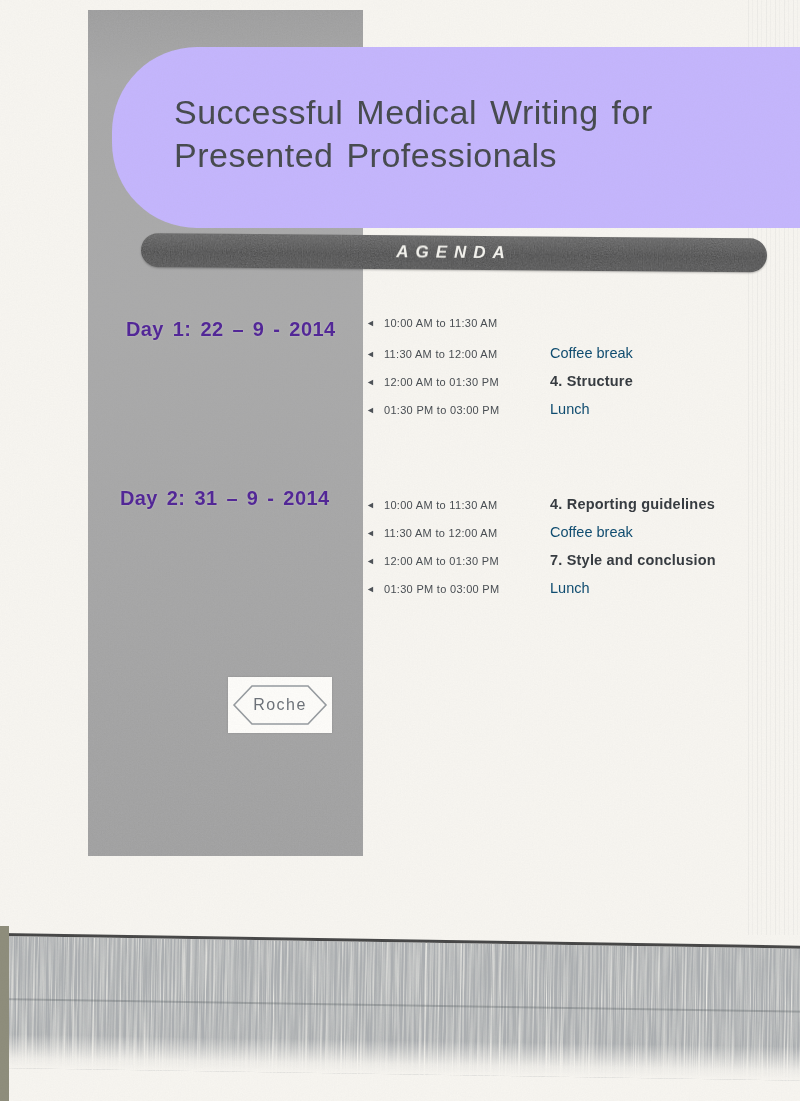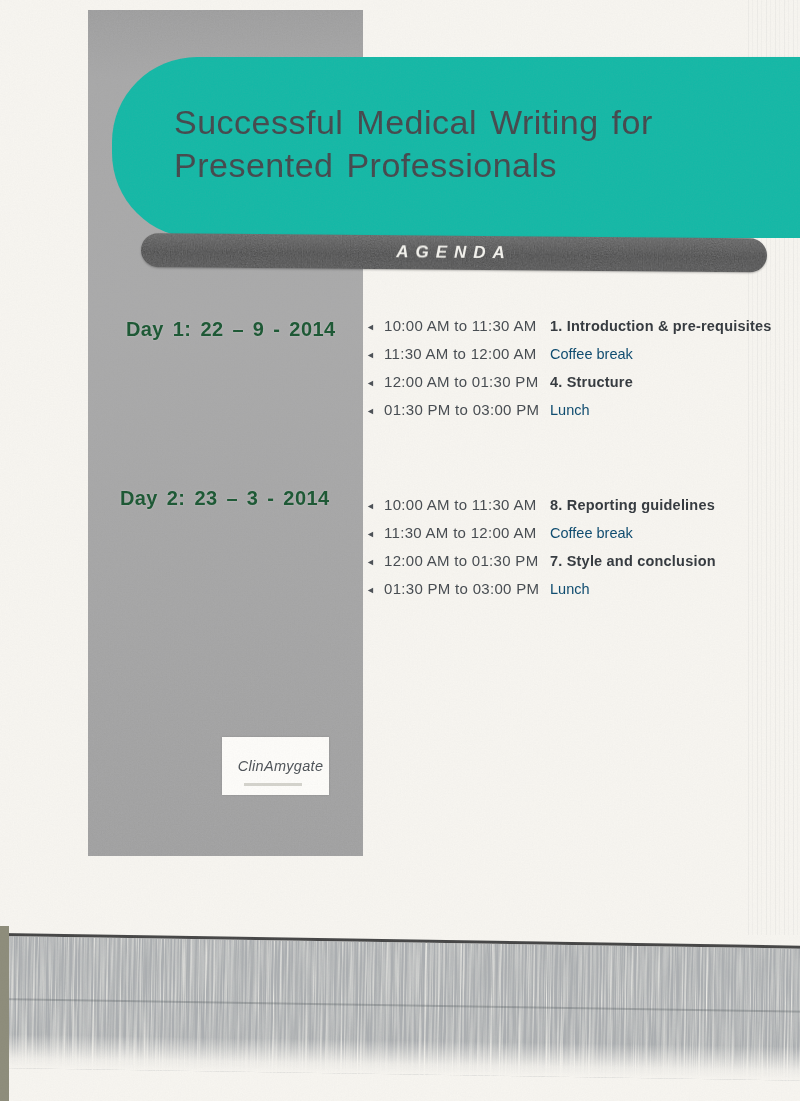--- a/index.html
+++ b/index.html
@@ -14,22 +14,22 @@
   .abs{position:absolute;}
   .grain-svg{position:absolute;inset:0;width:100%;height:100%;pointer-events:none;}
 
   
   .gray-block{
     left:88px;top:10px;width:275px;height:846px;
     background:linear-gradient(180deg,#9c9c9c 0px,#a7a7a7 70px,#a9a9a9 300px,#a4a4a4 600px,#9f9f9f 100%);
   }
   
   .title-banner{
-    left:112px;top:57px;width:688px;height:181px;
-    background:#14b8a6;
+    left:112px;top:47px;width:688px;height:181px;
+    background:#c4b5fd;
     border-radius:85px 0 0 85px;
   }
   .title-text{
     padding:44px 0 0 62px;
     font-size:34px;line-height:43px;
     color:#45494d;letter-spacing:.5px;word-spacing:3px;
     filter:blur(.3px);
   }
   
   .agenda-bar{
@@ -40,36 +40,36 @@
     box-shadow:0 1px 2px rgba(0,0,0,.25);
   }
   .agenda-label{
     position:absolute;inset:0;
     display:flex;align-items:center;justify-content:center;
     color:#f4f3ee;font-size:17px;font-weight:700;font-style:italic;
     letter-spacing:7px;filter:blur(.3px);
   }
   
   .day-heading{
-    color:#14532d;font-size:20px;font-weight:800;line-height:24px;
+    color:#4c1d95;font-size:20px;font-weight:800;line-height:24px;
     letter-spacing:.4px;word-spacing:3px;
     filter:blur(.5px);opacity:.95;
     text-shadow:0 0 2px rgba(255,255,255,.35);
     white-space:nowrap;
   }
   
   .sched{display:flex;flex-direction:column;gap:13px;}
   .srow{display:flex;align-items:baseline;height:15px;white-space:nowrap;}
   .bullet{
     width:18px;flex:0 0 18px;font-size:9px;color:#4b5055;
     transform:translateY(-1px);filter:blur(.3px);
   }
   .time{
     width:166px;flex:0 0 166px;
-    font-size:15px;color:#464b50;letter-spacing:.3px;
+    font-size:11px;color:#464b50;letter-spacing:.3px;
   }
   .desc{font-size:14.5px;color:#0c4a6e;}
   .desc.strong{font-weight:700;color:#34393e;letter-spacing:.2px;}
   .sched, .day-heading{z-index:3;}
 
   
   .sponsor-label{
     color:#fbfbfa;font-size:17px;font-weight:800;
     letter-spacing:.3px;filter:blur(.5px);opacity:.95;white-space:nowrap;
   }
@@ -171,76 +171,76 @@
       </svg>
     <div class="agenda-label">AGENDA</div>
   </div>
 
   <div class="abs day-heading" style="left:126px;top:317px;">Day 1: 22 – 9 - 2014</div>
 
   <div class="abs sched" style="left:366px;top:317px;">
     <div class="srow">
       <span class="bullet">◄</span>
       <span class="time">10:00 AM to 11:30 AM</span>
-      <span class="desc strong">1. Introduction &amp; pre-requisites</span>
     </div>
     <div class="srow">
       <span class="bullet">◄</span>
       <span class="time">11:30 AM to 12:00 AM</span>
       <span class="desc">Coffee break</span>
     </div>
     <div class="srow">
       <span class="bullet">◄</span>
       <span class="time">12:00 AM to 01:30 PM</span>
       <span class="desc strong">4. Structure</span>
     </div>
     <div class="srow">
       <span class="bullet">◄</span>
       <span class="time">01:30 PM to 03:00 PM</span>
       <span class="desc">Lunch</span>
     </div>
   </div>
 
-  <div class="abs day-heading" style="left:120px;top:486px;">Day 2: 23 – 3 - 2014</div>
+  <div class="abs day-heading" style="left:120px;top:486px;">Day 2: 31 – 9 - 2014</div>
 
   <div class="abs sched" style="left:366px;top:496px;">
     <div class="srow">
       <span class="bullet">◄</span>
       <span class="time">10:00 AM to 11:30 AM</span>
-      <span class="desc strong">8. Reporting guidelines</span>
+      <span class="desc strong">4. Reporting guidelines</span>
     </div>
     <div class="srow">
       <span class="bullet">◄</span>
       <span class="time">11:30 AM to 12:00 AM</span>
       <span class="desc">Coffee break</span>
     </div>
     <div class="srow">
       <span class="bullet">◄</span>
       <span class="time">12:00 AM to 01:30 PM</span>
       <span class="desc strong">7. Style and conclusion</span>
     </div>
     <div class="srow">
       <span class="bullet">◄</span>
       <span class="time">01:30 PM to 03:00 PM</span>
       <span class="desc">Lunch</span>
     </div>
   </div>
 
   <div class="abs sponsor-label" style="left:110px;top:684px;">Sponsored by:</div>
 
+  <div class="abs logo-box roche-box z3">
+    <div class="roche-wrap">
+      <svg class="roche-hex" width="98" height="46" viewBox="0 0 98 46">
+        <polygon points="3,23 21,4 77,4 95,23 77,42 21,42" fill="none" stroke="#83888e" stroke-width="1.6" opacity="0.85"></polygon>
+      </svg>
+      <div class="roche-name">Roche</div>
+    </div>
+  </div>
 
   <div class="abs sponsor-label" style="left:108px;top:742px;">Presented by:</div>
 
-  <div class="abs logo-box clin-box z3">
-    <svg class="clin-crescent" width="22" height="40" viewBox="0 0 22 40">
-      <path d="M 17 3 A 16 16 0 1 0 17 37 A 12 12 0 1 1 17 3 Z" fill="#d7d6cc" opacity="0.85"></path>
-    </svg>
-    <span class="clin-name">ClinAmygate</span>
-    <div class="clin-sub"></div>
-  </div>
 
   <div class="abs top-smudge"></div>
   <div class="abs right-noise"></div>
   <div class="abs speck-orange"></div>
 
   <div class="abs noise-band z4">
     <svg class="grain-svg" preserveAspectRatio="none">
         <rect width="100%" height="100%" filter="url(#streaks)" opacity="0.75"></rect>
       </svg>
     <div class="midline"></div>

